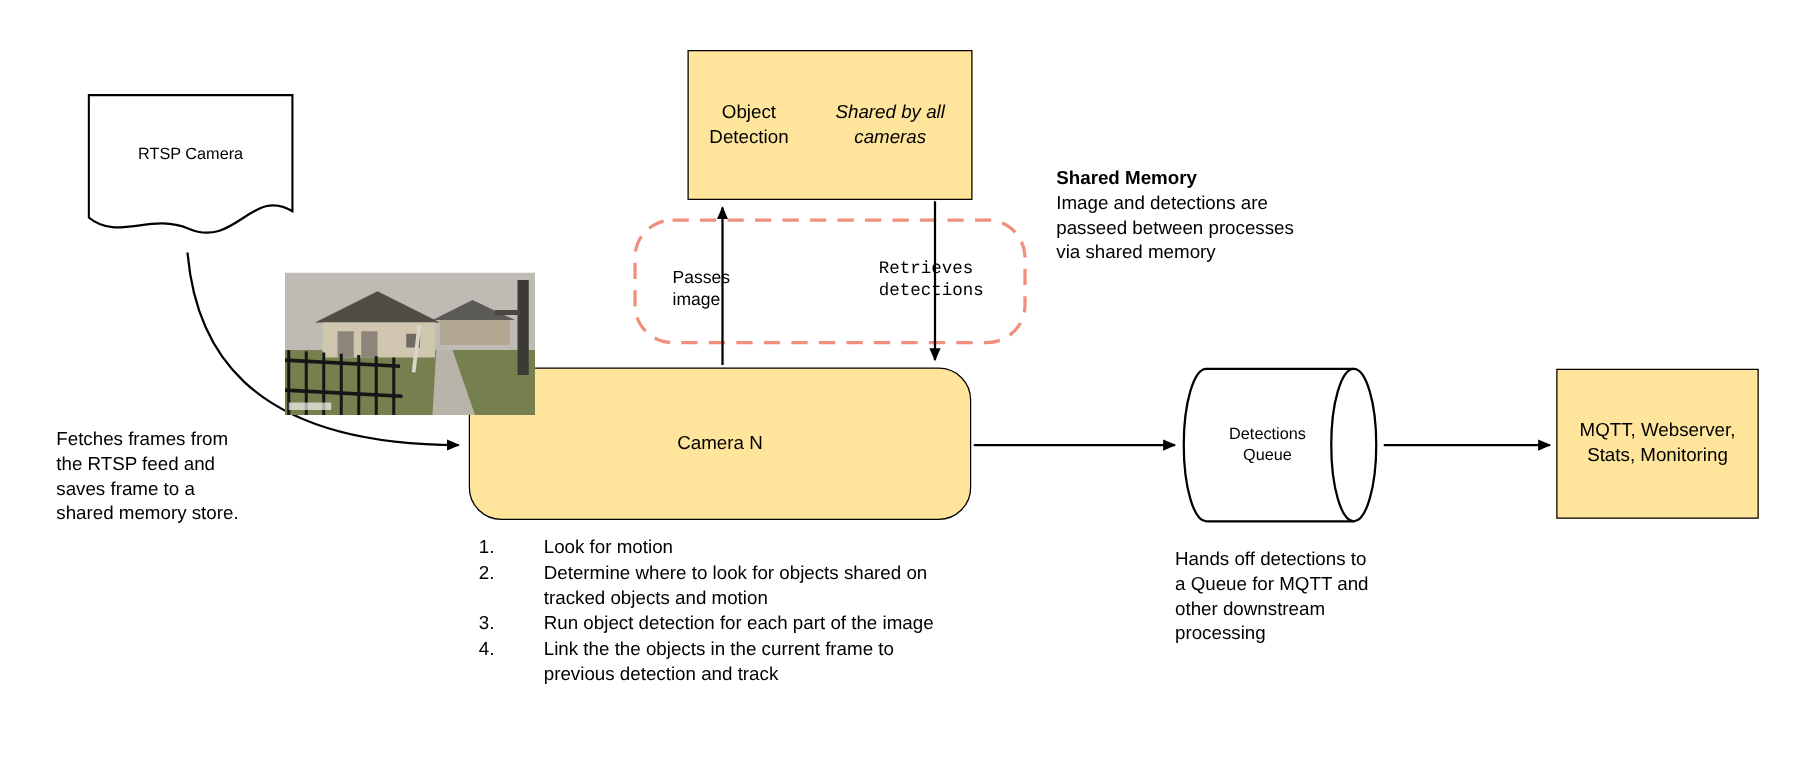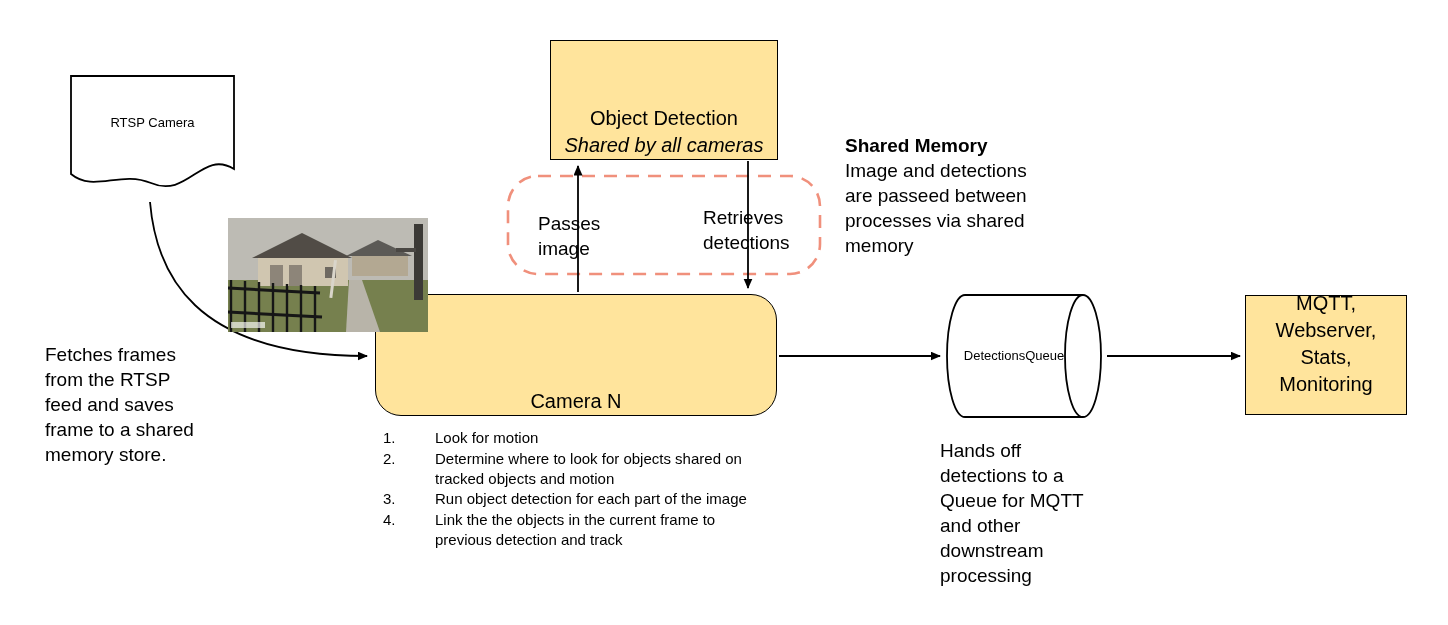--- a/index.html
+++ b/index.html
@@ -10,34 +10,34 @@
     font-family:"Liberation Sans", sans-serif;
     color:#000;
     overflow:hidden;
   }
   .abs{position:absolute;}
   .node{
     background:#ffe49c;
     border:1.6px solid #000;
     box-sizing:border-box;
     display:flex;
-    flex-direction:column;
+    flex-direction:row;
     align-items:center;
-    justify-content:flex-end;
+    justify-content:center;
     text-align:center;
-    font-size:20px;
+    font-size:15px;
     line-height:1.35;
   }
   .note{
-    font-size:19px;
+    font-size:15px;
     line-height:1.32;
   }
   .note-title{font-weight:bold;}
   .edge-label{
-    font-size:19px;
+    font-size:14px;
     line-height:1.3;
     background:transparent;
   }
   .steps{width:372px;font-size:15px;line-height:1.32;}
   .step-row{display:grid;grid-template-columns:52px 1fr;margin-bottom:1px;}
   .step-num{}
   .step-text{}
   .shape-text{
     display:flex;align-items:center;justify-content:center;
     text-align:center;font-size:13px;line-height:1.3;
@@ -110,33 +110,33 @@
         <line x1="73" y1="67" x2="73" y2="114"></line>
         <line x1="87" y1="68" x2="87" y2="114"></line>
       </g>
       <line x1="0" y1="70" x2="92" y2="75" stroke="#161616" stroke-width="3"></line>
       <line x1="0" y1="94" x2="94" y2="99" stroke="#161616" stroke-width="3"></line>
       <rect x="3" y="104" width="34" height="6" fill="#ffffff" opacity="0.65"></rect>
     </svg>
   </div>
 
   <div class="abs edge-label" style="left:538px;top:212px;width:66px;">Passes image</div>
-  <div class="abs edge-label" style="left:703px;top:206px;width:90px;">Retrieves detections</div>
+  <div class="abs edge-label" style="left:703px;top:206px;width:90px;font-family:Liberation Mono, monospace;">Retrieves detections</div>
 
   <div class="abs note" style="left:845px;top:133px;width:205px;">
     <div class="note-title">Shared Memory</div>
     <div>Image and detections are passeed between processes via shared memory</div>
   </div>
 
   <div class="abs" style="left:945px;top:293px;width:160px;height:126px;">
     <svg width="160" height="126" viewBox="0 0 160 126">
       <path d="M138,2 L20,2 A18,61 0 0 0 20,124 L138,124" fill="#ffffff" stroke="#000" stroke-width="1.8"></path>
       <ellipse cx="138" cy="63" rx="18" ry="61" fill="#ffffff" stroke="#000" stroke-width="1.8"></ellipse>
     </svg>
-    <div class="abs shape-text" style="left:0;top:0;width:138px;height:126px;flex-direction:row;">
+    <div class="abs shape-text" style="left:0;top:0;width:138px;height:126px;flex-direction:column;">
       <div>Detections</div>
       <div>Queue</div>
     </div>
   </div>
 
   <div class="abs node" style="left:1245px;top:295px;width:162px;height:120px;padding:16px 6px;">
     <div>MQTT, Webserver, Stats, Monitoring</div>
   </div>
 
   <div class="abs note" style="left:45px;top:342px;width:155px;">Fetches frames from the RTSP feed and saves frame to a shared memory store.</div>

